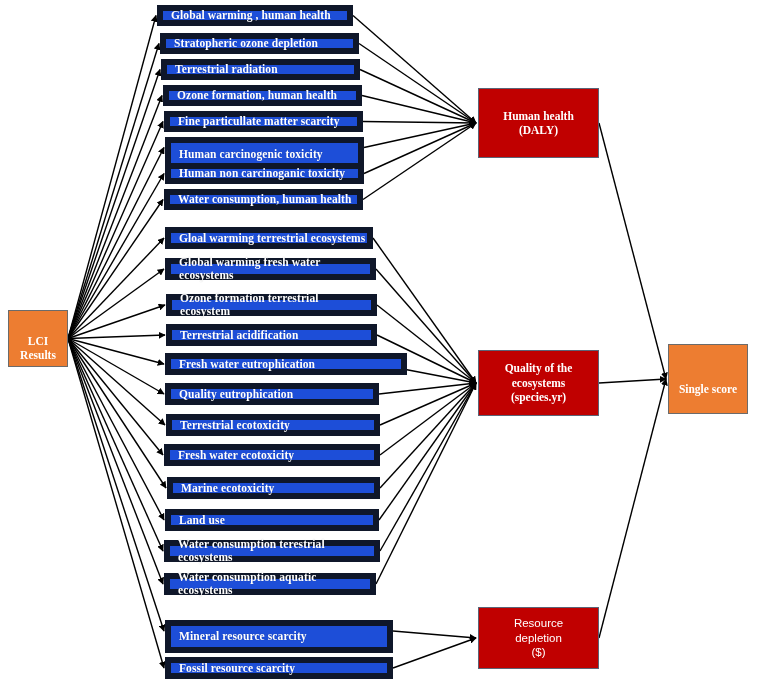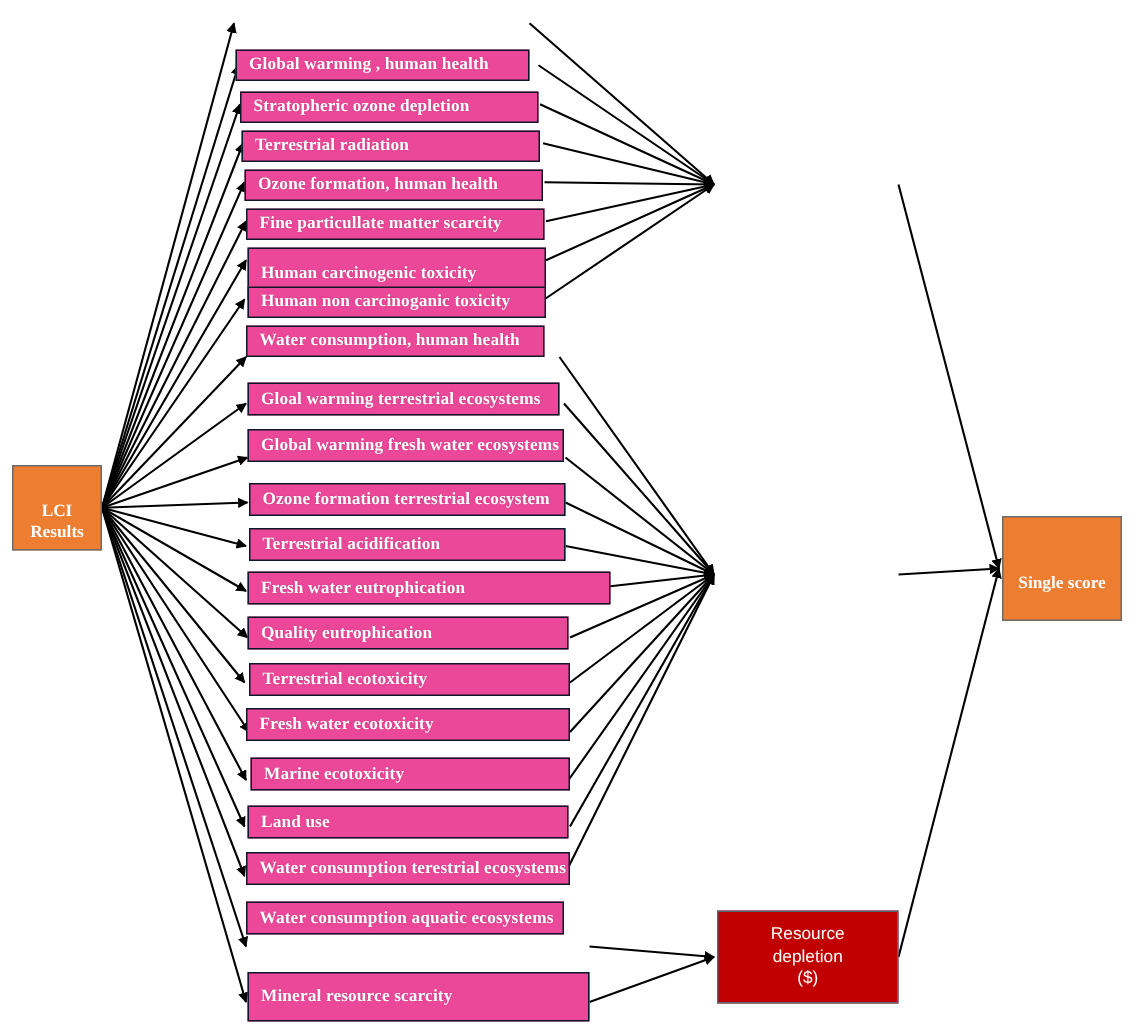--- a/index.html
+++ b/index.html
@@ -34,30 +34,29 @@
     border: 1px solid #41536b;
     color: #ffffff;
     z-index: 3;
   }
   .node .label {
     display: block;
     width: 100%;
   }
   
   .mid {
-    background: #ec4899;
-    border: 1px solid #0f172a;
+    background: #1d4ed8;
+    border: 6px solid #0f172a;
     font-family: "Liberation Serif", serif;
     font-weight: bold;
     font-size: 11.5px;
     letter-spacing: 0.1px;
     justify-content: flex-start;
     padding-left: 8px;
     text-shadow: 0 0 1px rgba(0,0,0,0.25);
-    margin-top: 28px;
   }
   .mid .label {
     text-align: left;
     line-height: 1.1;
   }
   
   .end {
     background: #c00000;
     border: 1px solid #5b6376;
     font-family: "Liberation Serif", serif;
@@ -153,20 +152,29 @@
         <line x1="599" y1="383" x2="666" y2="379" marker-end="url(#ah)"></line>
         <line x1="599" y1="638" x2="666" y2="379" marker-end="url(#ah)"></line>
       </g>
   </svg>
 
   <div class="node term" id="node-source" style="left: 8px; top: 310px; width: 60px; height: 57px;">
     <span class="label">LCI
 Results</span>
   </div>
 
+  <div class="node end" id="node-ep-0" style="left: 478px; top: 88px; width: 121px; height: 70px;">
+    <span class="label">Human health
+(DALY)</span>
+  </div>
+  <div class="node end" id="node-ep-1" style="left: 478px; top: 350px; width: 121px; height: 66px;">
+    <span class="label">Quality of the
+ecosystems
+(species.yr)</span>
+  </div>
   <div class="node end sans" id="node-ep-2" style="left: 478px; top: 607px; width: 121px; height: 62px;">
     <span class="label">Resource
 depletion
 ($)</span>
   </div>
 
   <div class="node term" id="node-single-score" style="left: 668px; top: 344px; width: 80px; height: 70px;">
     <span class="label">Single score</span>
   </div>
 

